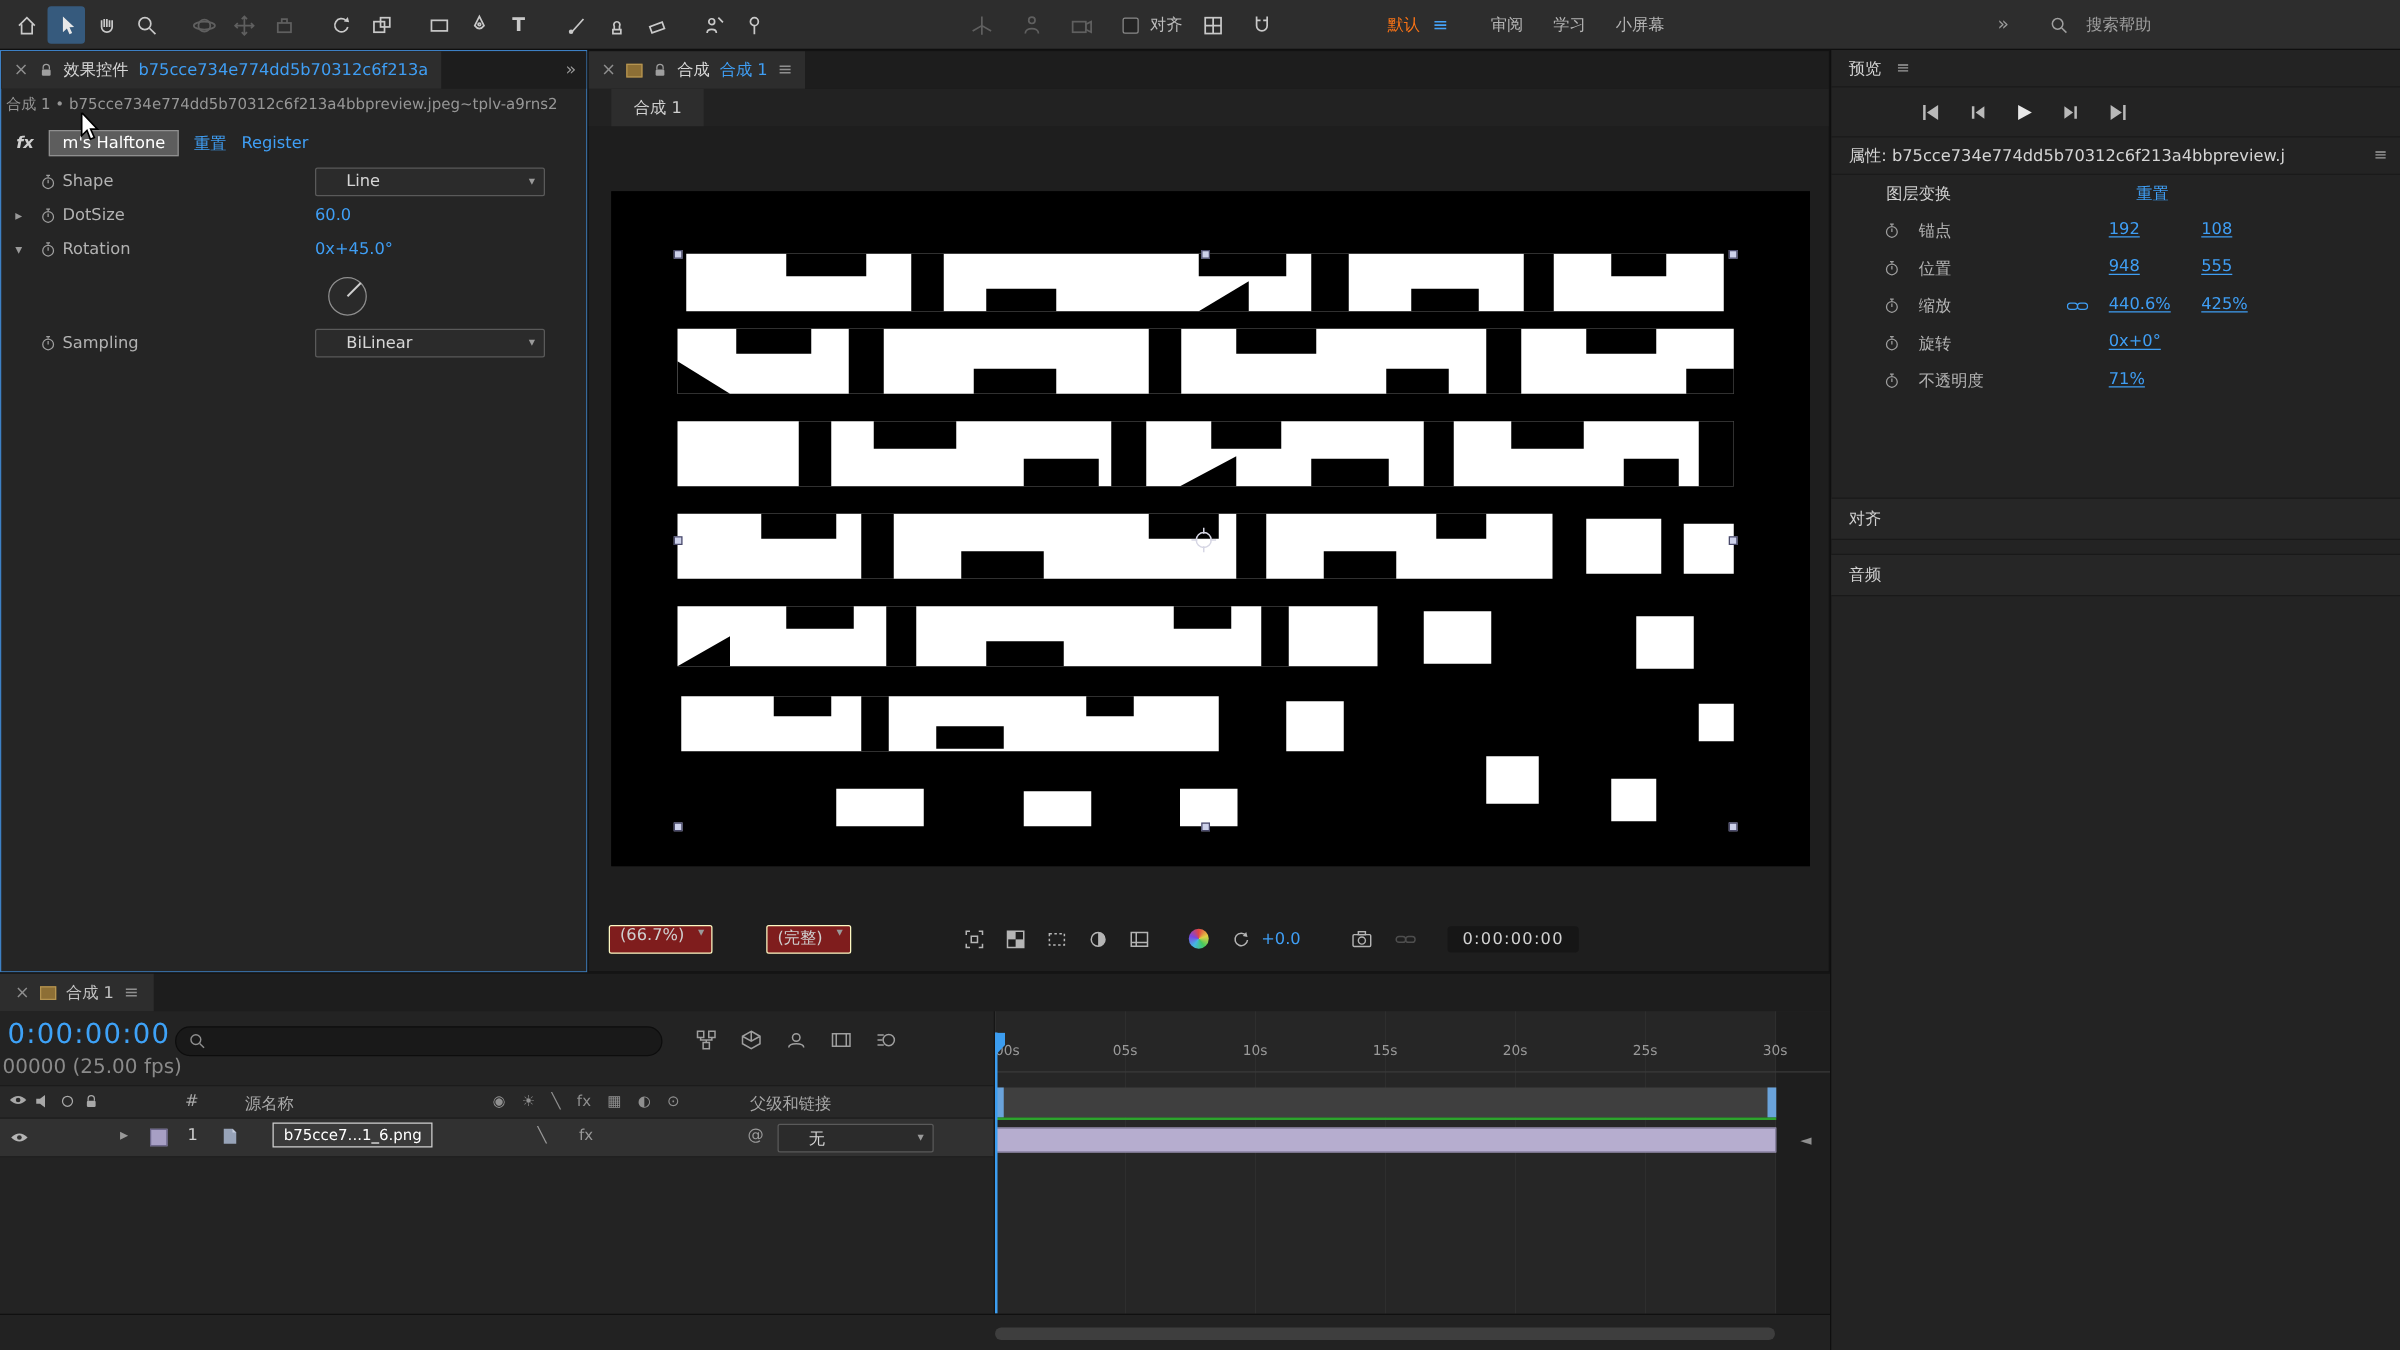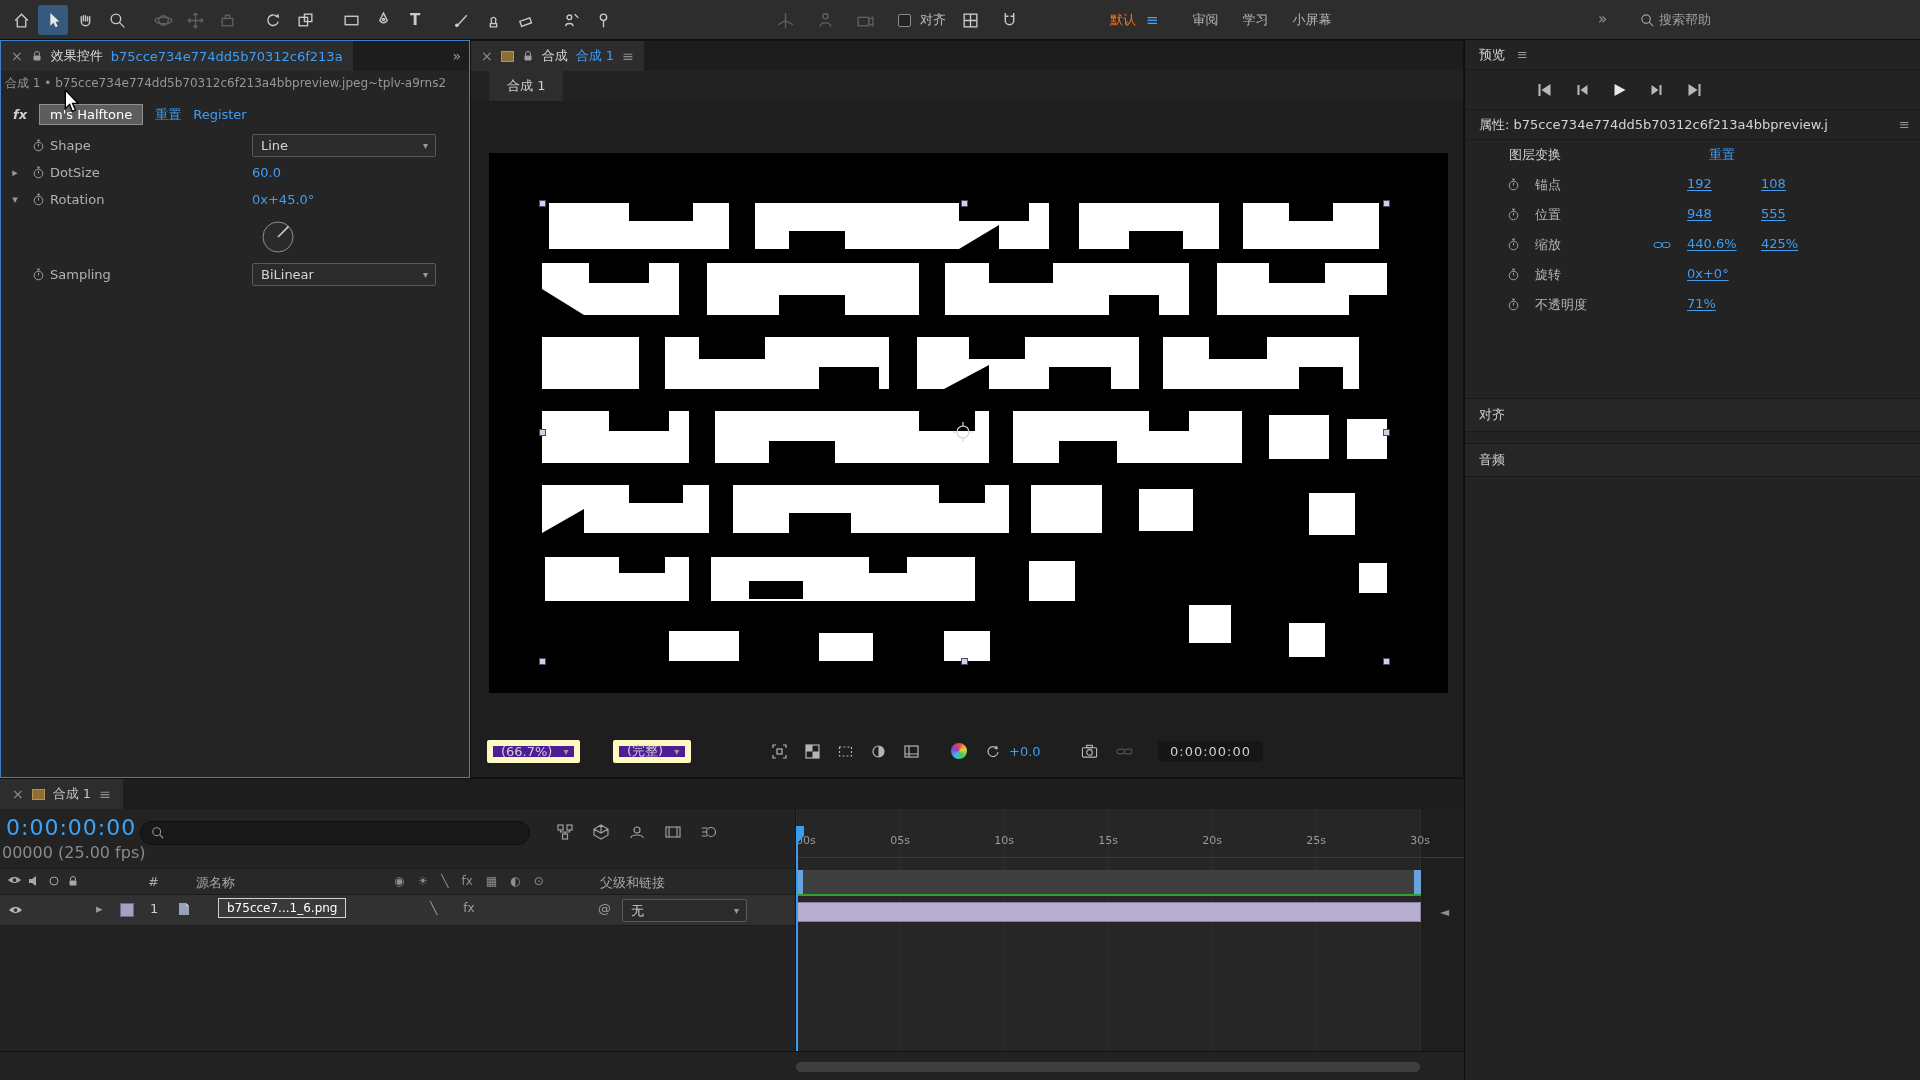--- a/index.html
+++ b/index.html
@@ -18,59 +18,59 @@
 .dim{opacity:.32}
 .gap{width:12px}
 .mid-tools{position:absolute;left:770px;top:5px;display:flex;gap:10px;align-items:center}
 .align-group{position:absolute;left:898px;top:0;height:40px;display:flex;align-items:center;gap:9px;color:#bdbdbd}
 .cb{width:13px;height:13px;border:1px solid #8a8a8a;border-radius:2px;background:#232323}
 .workspaces{position:absolute;left:1110px;top:0;height:40px;display:flex;align-items:center}
 .ws{color:#b5b5b5;padding:0 24px 0 0}
 .ws.active{color:#f97316;padding-right:10px}
 .menu-glyph{color:#45a2f7;font-size:15px;padding-right:34px}
 .tb-chev{position:absolute;left:1598px;top:10px;color:#9a9a9a;font-size:15px}
-.searchbox{position:absolute;left:1640px;top:0;height:40px;display:flex;align-items:center;gap:4px;color:#9f9f9f}
+.searchbox{position:absolute;left:1640px;top:0;height:40px;display:flex;align-items:center;gap:14px;color:#9f9f9f}
 
 
 .ecp{position:absolute;left:0;top:40px;width:470px;height:738px;background:#252525;border:1px solid #3d80c4}
 .ptabbar{height:30px;background:#1d1d1d;display:flex;align-items:center;position:relative}
 .ptab{height:30px;display:flex;align-items:center;gap:8px;background:#2d2d2d;padding:0 10px;max-width:445px}
 .xicon{color:#8f8f8f;font-size:14px}
 .ptitle{color:#d6d6d6;white-space:nowrap}
 .pfile{color:#3f9ef4;white-space:nowrap;overflow:hidden;max-width:248px}
 .pchev{position:absolute;right:8px;color:#9a9a9a;font-size:14px}
 .crumb{height:24px;line-height:24px;padding-left:4px;color:#969696;font-size:12px;white-space:nowrap;overflow:hidden}
 .fxhead{display:flex;align-items:center;margin:9px 0 7px 12px;gap:12px}
 .fxbadge{font-style:italic;font-weight:bold;color:#cfcfcf}
 .fxname{background:#5d5d5d;border:1px solid #8f8f8f;color:#fff;padding:2px 10px}
 .bluelink{color:#3f9ef4}
 .erow{height:27px;display:flex;align-items:center;position:relative}
 .twirl{width:28px;text-align:center;color:#9a9a9a;font-size:11px}
 .sw{width:18px;display:flex;justify-content:center}
 .sw svg{width:13px;height:13px}
 .elabel{color:#b2b2b2;margin-left:3px}
 .ctrl{position:absolute;left:251px;display:flex;align-items:center}
-.dd{width:184px;height:23px;background:#2b2b2b;border:1px solid #5a5a5a;border-radius:2px;display:flex;align-items:center;padding:0 8px;color:#d6d6d6;position:relative}
+.dd{width:184px;height:23px;background:#2b2b2b;border:1px solid #5a5a5a;border-radius:2px;display:flex;align-items:center;padding:0 24px;color:#d6d6d6;position:relative}
 .dd .caret{position:absolute;right:7px;color:#9a9a9a;font-size:10px}
 .val{color:#3f9ef4}
 .dialwrap{margin:2px 0 2px 255px}
 .chk{width:13px;height:13px;border:1px solid #8a8a8a;background:#232323;margin-right:8px}
 .onlab{color:#b2b2b2}
 .targeticon{margin-right:7px}
 
 
 .comp{position:absolute;left:470px;top:40px;width:994px;height:738px;background:#1e1e1e;border:1px solid #121212}
 .ctabs{height:30px;background:#222;display:flex;align-items:flex-end;padding-left:18px}
 .ctab{background:#2d2d2d;padding:6px 18px;color:#d0d0d0}
 .compicon{width:13px;height:11px;background:#8d6f35;border:1px solid #b59450}
 .viewport{position:absolute;left:18px;top:112px;width:959px;height:540px;background:#000}
 .handle{position:absolute;width:7px;height:7px;background:#cdd1ea;border:1px solid #4a4a6a}
 .cstatus{position:absolute;left:0;top:692px;width:100%;height:36px}
 .cs-item{position:absolute;top:6px;height:24px;display:flex;align-items:center;gap:6px}
-.dd2{background:#4c1d95;border:6px solid #fef9c3;border-radius:2px;height:23px;display:flex;align-items:center;padding:0 22px 0 8px;color:#cfcfcf;position:relative}
+.dd2{background:#7f1d1d;border:1px solid #fef9c3;border-radius:2px;height:23px;display:flex;align-items:flex-start;padding:0 22px 0 8px;color:#cfcfcf;position:relative}
 .dd2 .caret{position:absolute;right:6px;color:#9a9a9a;font-size:10px}
 .sicon svg{width:17px;height:17px;stroke:#b5b5b5;fill:none;stroke-width:1.2}
 .colorwheel{width:16px;height:16px;border-radius:50%;background:conic-gradient(#e34444,#e3d144,#44c95e,#44b7e3,#7a44e3,#e34444)}
 .tc-box{background:#161616;border-radius:3px;padding:3px 12px;color:#d0d0d0;letter-spacing:1px}
 
 
 .rp{position:absolute;left:1464px;top:40px;width:456px;height:1040px;background:#232323;border-left:1px solid #0f0f0f}
 .rp-head{height:30px;display:flex;align-items:center;gap:12px;padding-left:14px;color:#d4d4d4;border-bottom:1px solid #1a1a1a;position:relative}
 .rp-head .menuicon{color:#9a9a9a}
 .rp-head .rightmenu{position:absolute;right:10px;color:#9a9a9a}

